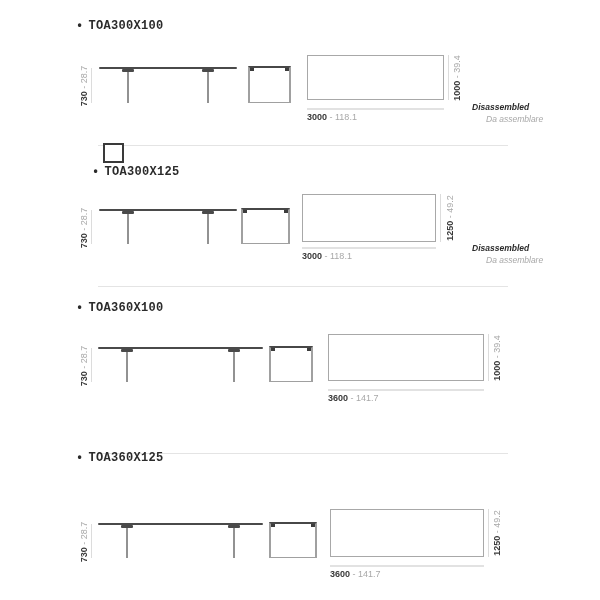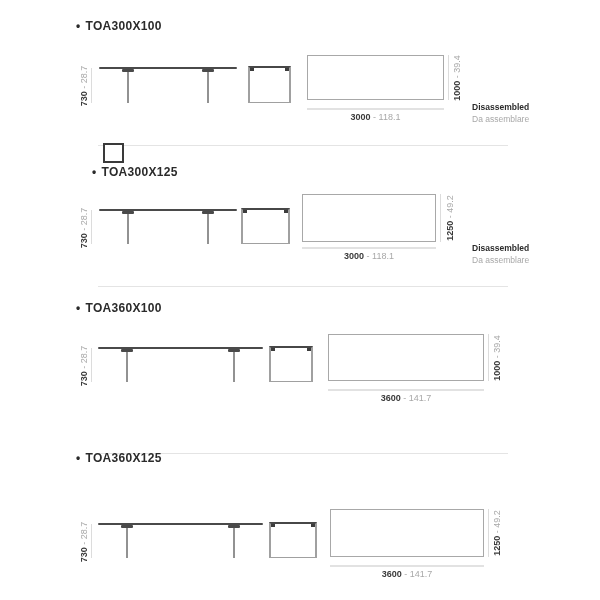--- a/index.html
+++ b/index.html
@@ -2,46 +2,46 @@
 <html><head>
 <meta charset="utf-8">
 <style>
   html,body { margin:0; padding:0; background:#ffffff; }
   .canvas { position:relative; width:600px; height:600px; background:#ffffff;
             font-family:"Liberation Sans", sans-serif; overflow:hidden; }
 
   .divider { position:absolute; height:1px; background:#e4e4e4; }
 
   .title { position:absolute; font-size:12px; font-weight:700; color:#2b2b2b;
-           letter-spacing:.3px; white-space:nowrap; line-height:13px; }
+           letter-spacing:.3px; white-space:nowrap; line-height:13px;font-family:Liberation Mono, monospace; }
   .title .bullet { margin-right:5px; }
 
   .dimline-v { position:absolute; width:1px; background:#dcdcdc; }
   .dimline-h { position:absolute; height:2px; background:#e2e2e2; }
 
   .tabletop  { position:absolute; height:2px; background:#4a4a4a; border-radius:1px; }
   .leg       { position:absolute; width:2px; background:#929292; }
   .leg-joint { position:absolute; width:12px; height:3px; background:#4a4a4a; border-radius:1px; }
 
   .endview { position:absolute; box-sizing:border-box; background:#ffffff;
              border:2px solid #a0a0a0; border-top:2px solid #474747; border-bottom-width:1px; }
   .endview .cl, .endview .cr { position:absolute; top:0; width:4px; height:3px; background:#3c3c3c; }
   .endview .cl { left:0; } .endview .cr { right:0; }
 
   .topview { position:absolute; box-sizing:border-box; background:#ffffff; border:1px solid #a8a8a8; }
 
   .vlabel { position:absolute; height:12px; line-height:12px; transform:rotate(-90deg);
             text-align:center; font-size:9px; white-space:nowrap; }
-  .hlabel { position:absolute; text-align:center; font-size:9px; white-space:nowrap; }
+  .hlabel { position:absolute; font-size:9px; white-space:nowrap; }
   .num { font-weight:700; color:#3a3a3a; }
   .sep, .imp { color:#a8a8a8; }
 
-  .notes { position:absolute; font-size:8.5px; line-height:11.5px; white-space:nowrap; }
+  .notes { position:absolute; font-size:8.5px; line-height:11.5px; white-space:nowrap;font-style:italic; }
   .note-en { font-weight:700; color:#2b2b2b; }
-  .note-it { color:#a8a8a8; }
+  .note-it { color:#a8a8a8;margin-left:14px; }
 
   .square-marker { position:absolute; box-sizing:border-box; border:2px solid #3a3a3a;
                    background:#ffffff; z-index:2; }
 </style>
 </head>
 <body>
 
 <div class="canvas">
 
   <div class="divider" style="left:98px;top:145px;width:410px"></div>

